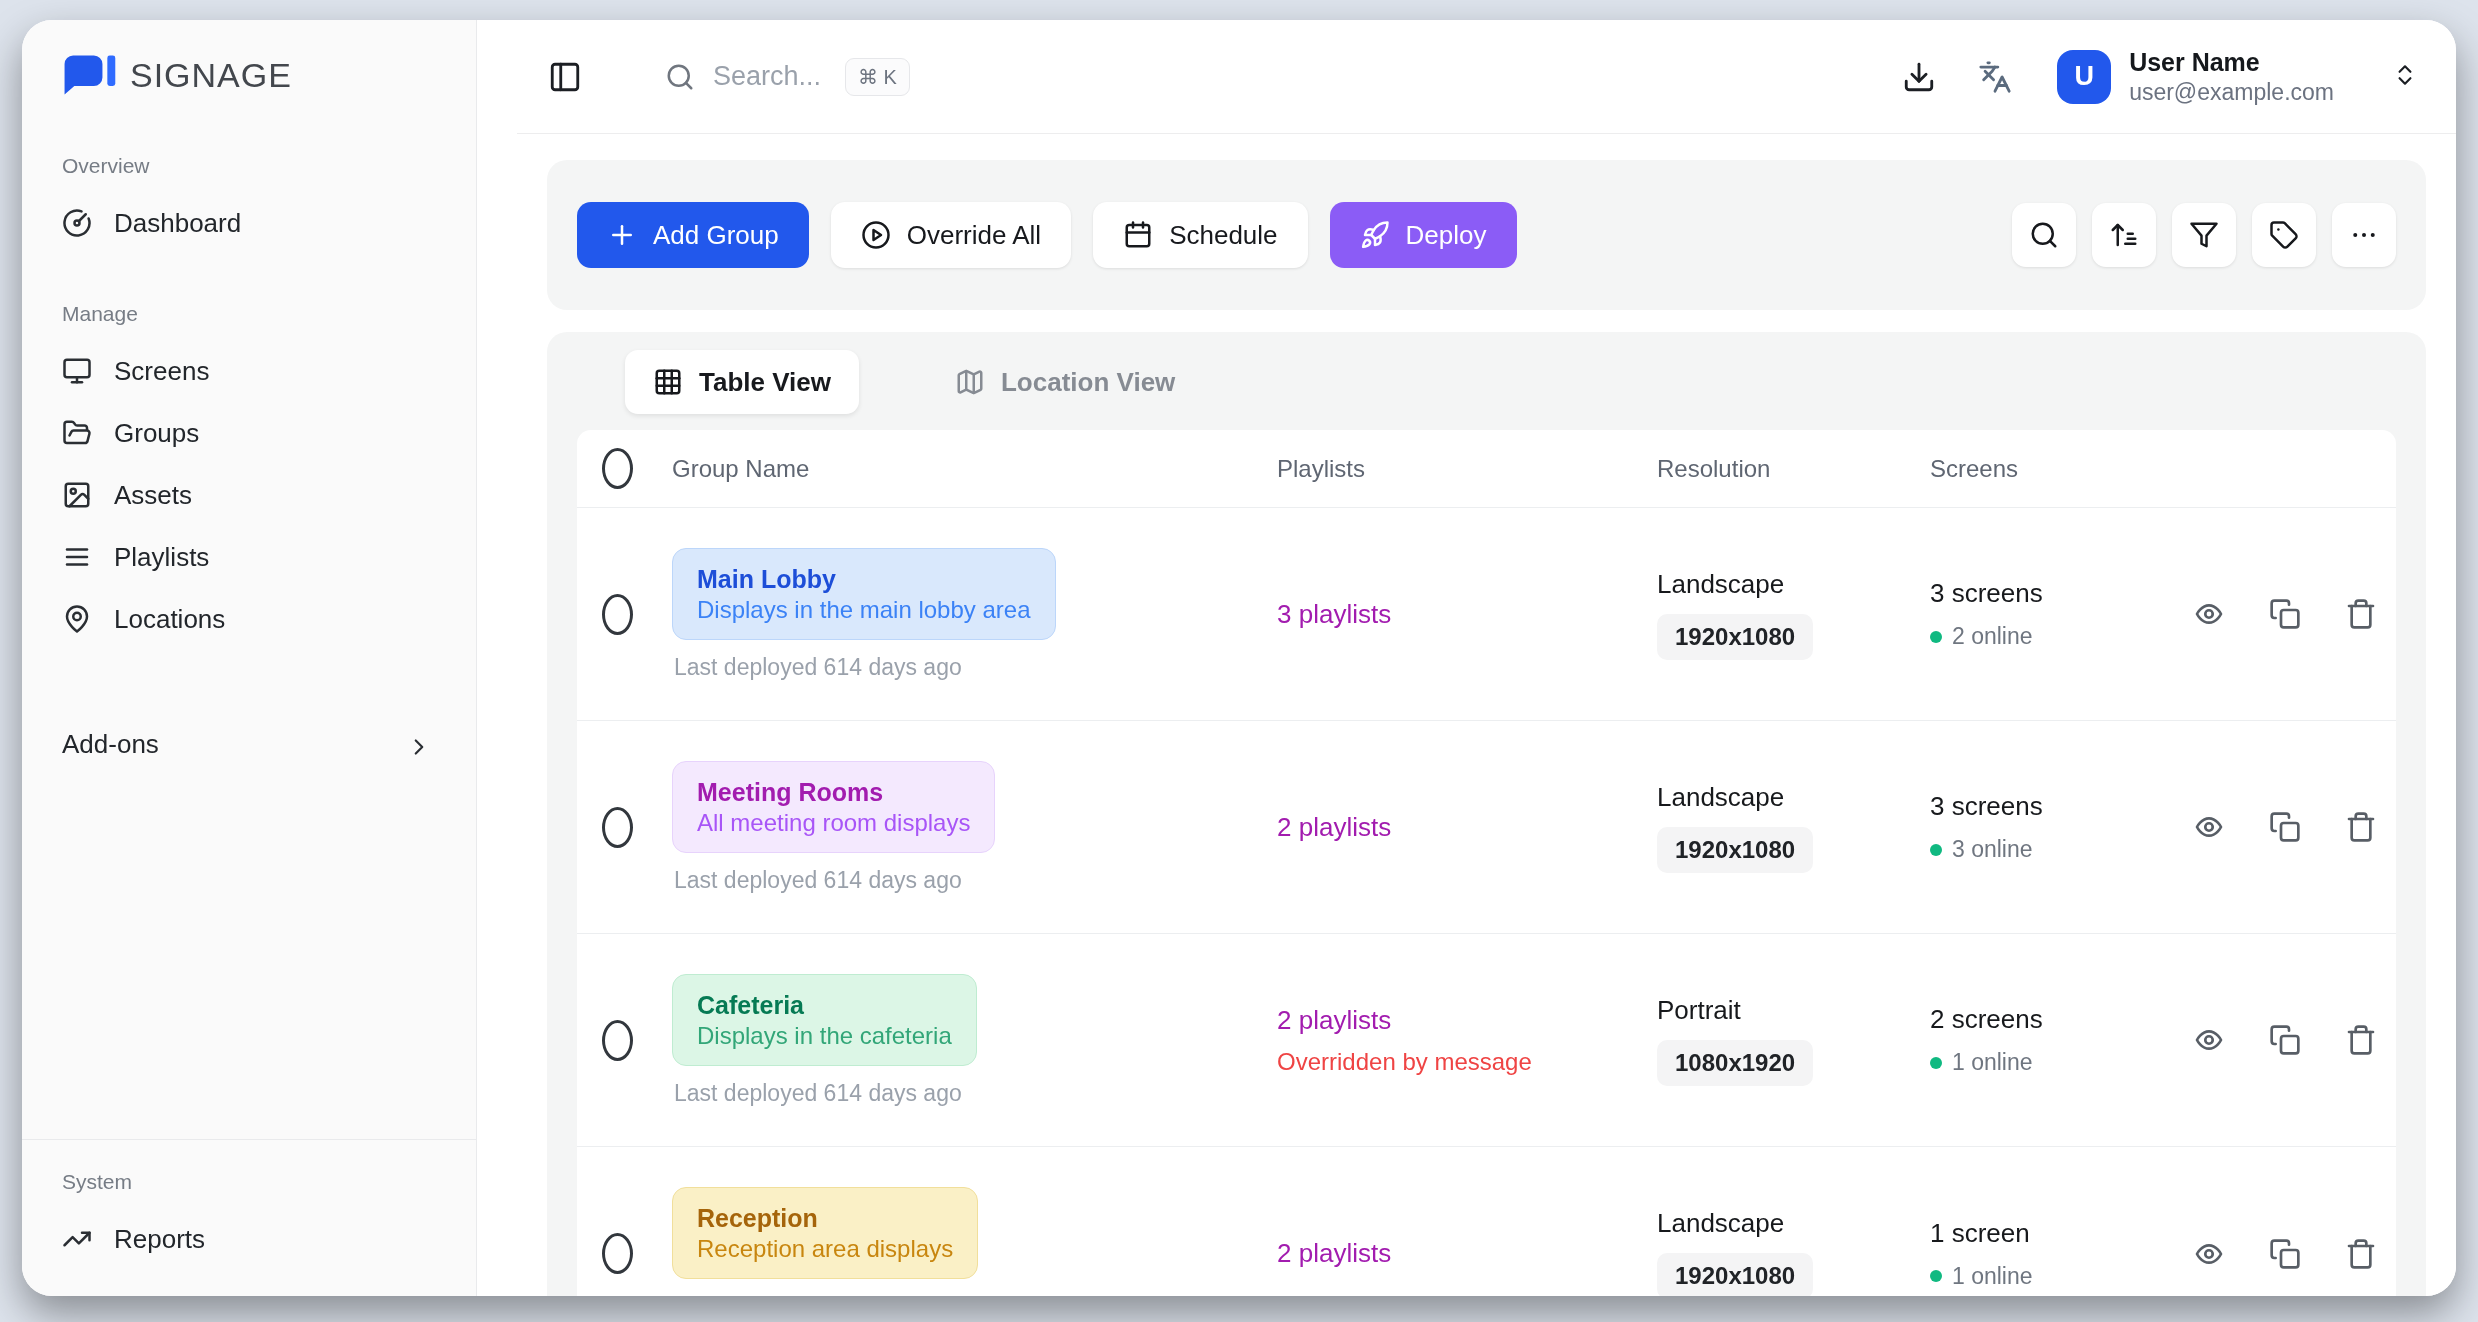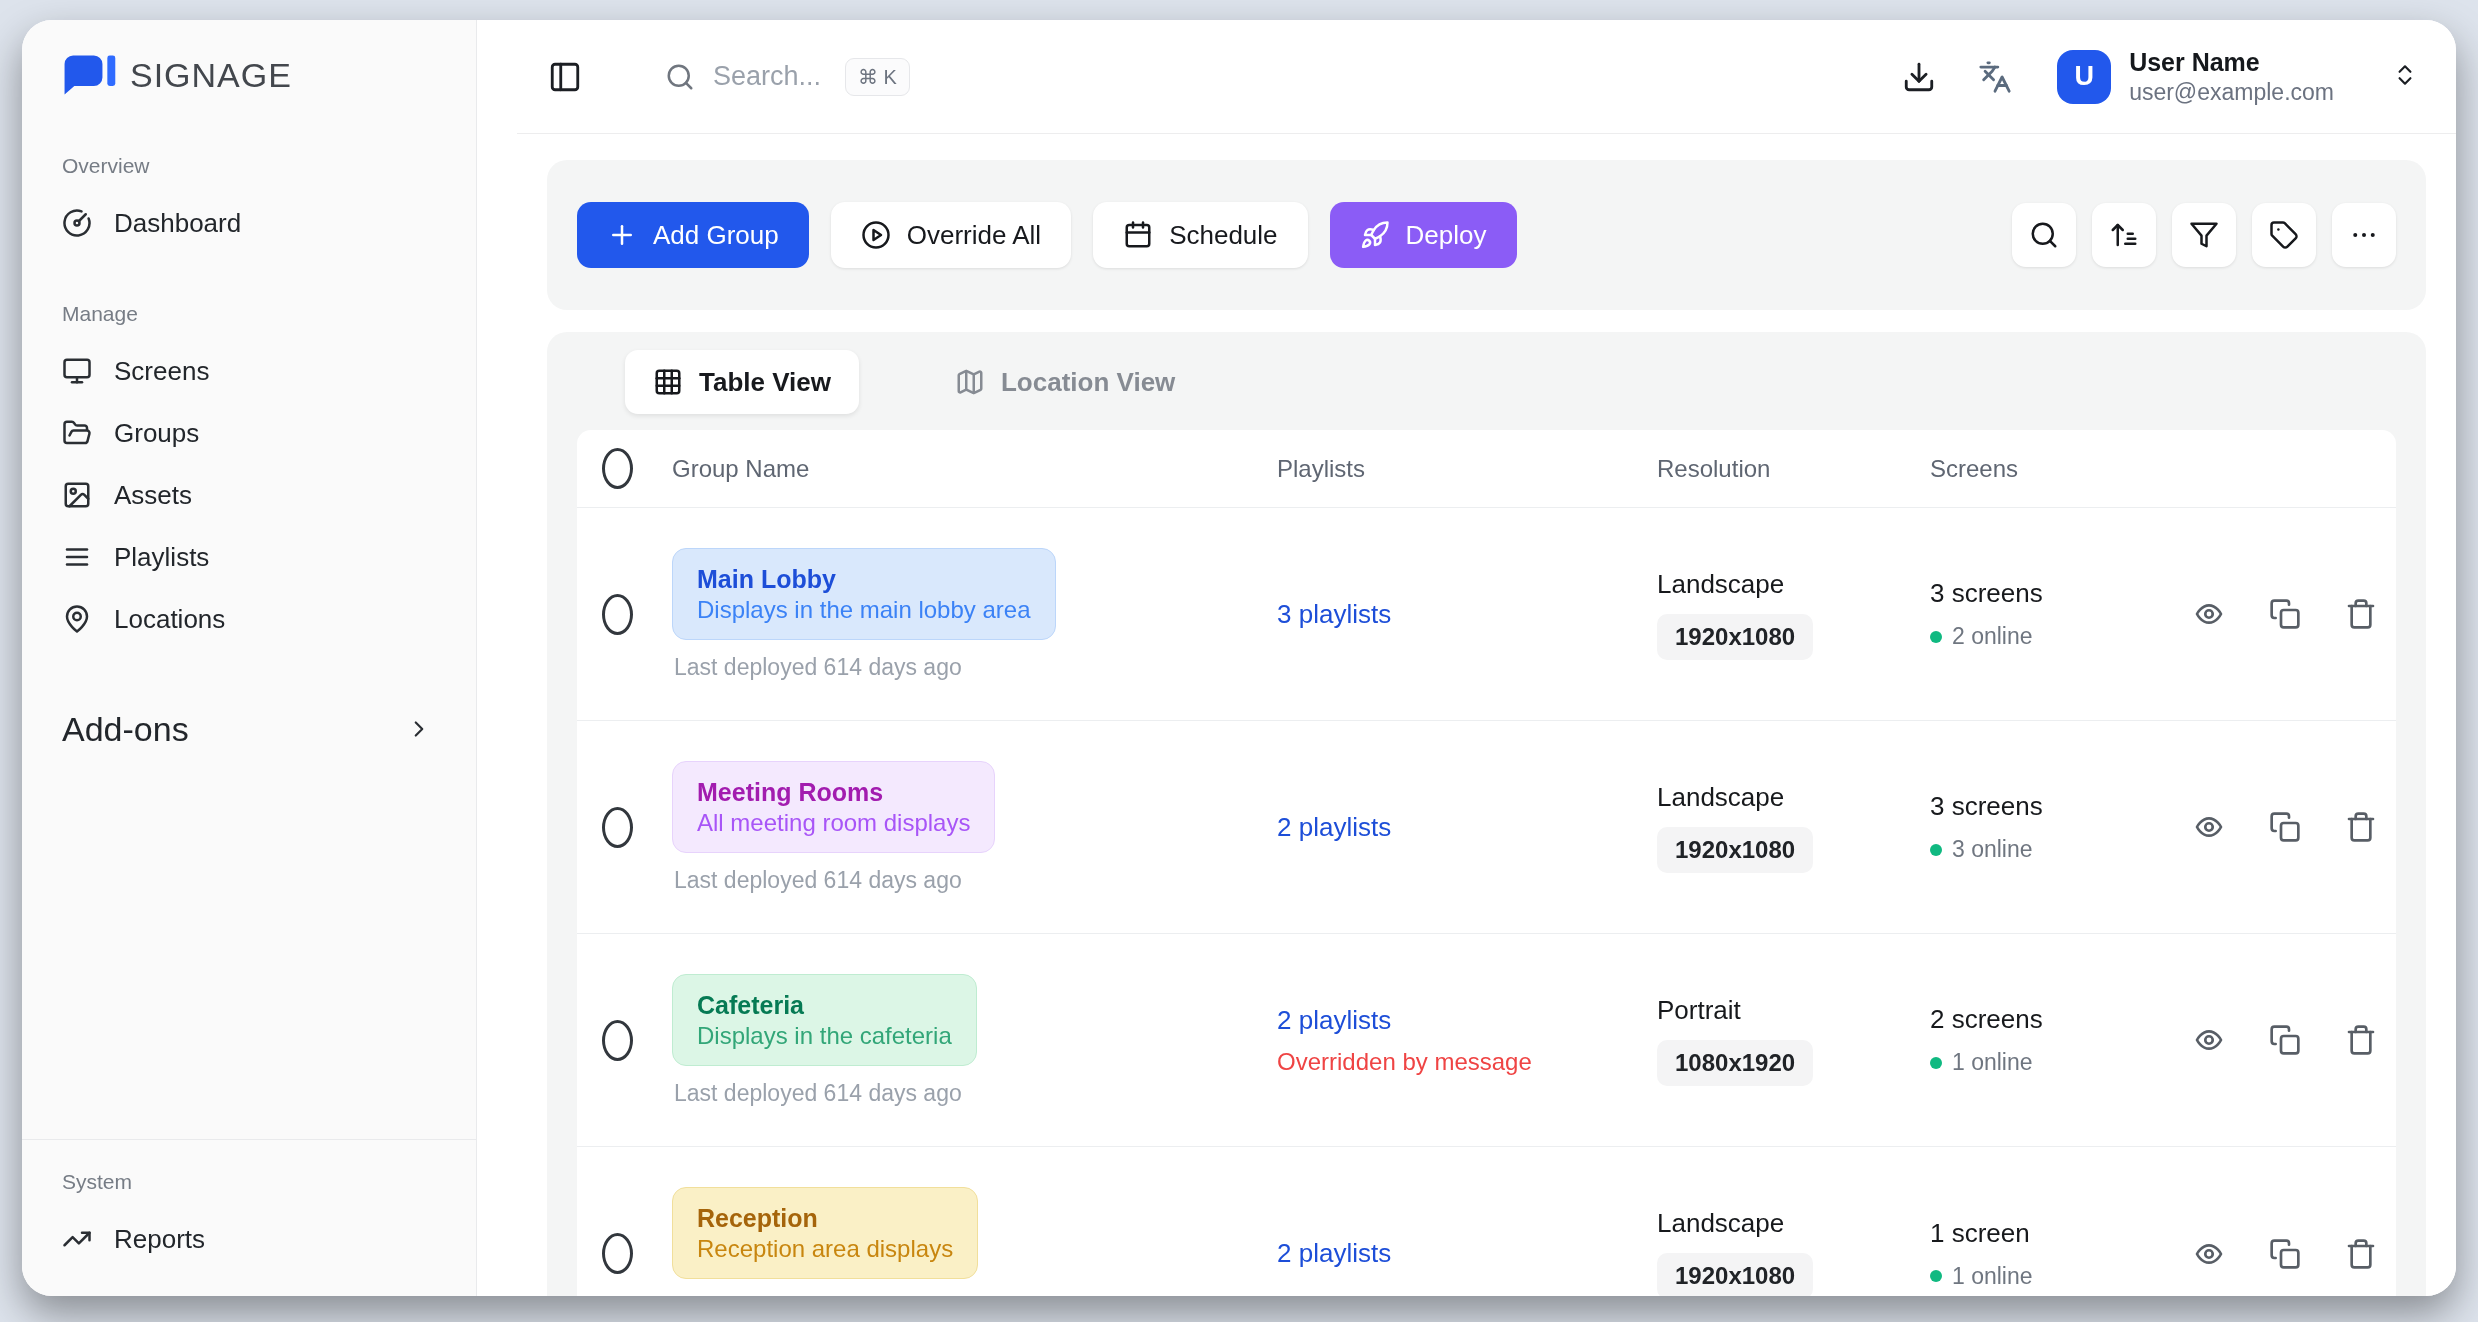--- a/index.html
+++ b/index.html
@@ -28,22 +28,22 @@
   .logo svg { display:block; }
   .logo-text { font-size:34px; letter-spacing:1px; color:#43474d; font-weight:500; }
   .side-section { margin-top:48px; }
   .side-label { font-size:21px; color:#767c85; margin-bottom:14px; padding-left:4px; }
   .side-item {
     display:flex; align-items:center; gap:22px; height:62px;
     font-size:26px; color:#22262b; padding-left:4px; border-radius:12px; cursor:pointer;
   }
   .side-item svg { width:30px; height:30px; stroke:#2a2e33; }
   .addons {
-    margin-top:48px; height:62px; display:flex; align-items:center; justify-content:space-between;
-    font-size:34px; color:#22262b; padding:0 8px 0 4px; cursor:pointer;
+    margin-top:48px; height:62px; display:flex; align-items:flex-end; justify-content:space-between;
+    font-size:26px; color:#22262b; padding:0 8px 0 4px; cursor:pointer;
   }
   .addons svg { width:26px; height:26px; stroke:#2a2e33; }
   .side-spacer { flex:1; }
   .side-bottom { border-top:1px solid #e9eaec; margin:0 -36px; padding:30px 36px 26px 36px; }
   
   .main { flex:1; display:flex; flex-direction:column; background:#fff; }
   .topbar {
     height:114px; min-height:114px; border-bottom:1px solid #ededee;
     display:flex; align-items:center; padding:0 38px 0 30px;
   }
@@ -120,21 +120,21 @@
   .gdesc { font-size:24px; line-height:30px; }
   .badge-blue   { background:#d9e8fc; border-color:#bcd6fa; }
   .badge-blue .gname { color:#1d4ed8; } .badge-blue .gdesc { color:#3b82f6; }
   .badge-purple { background:#f4e9fe; border-color:#e7d3fc; }
   .badge-purple .gname { color:#a21caf; } .badge-purple .gdesc { color:#a855f7; }
   .badge-green  { background:#dcf6e6; border-color:#bfecd1; }
   .badge-green .gname { color:#067a54; } .badge-green .gdesc { color:#32a678; }
   .badge-yellow { background:#faf0c6; border-color:#f1df9b; }
   .badge-yellow .gname { color:#a5640a; } .badge-yellow .gdesc { color:#c8860f; }
   .gdeploy { margin-top:14px; font-size:23px; color:#9aa1ab; padding-left:2px; }
-  .pl-main { font-size:26px; color:#1d4ed8; }
+  .pl-main { font-size:26px; color:#a21caf; }
   .pl-note { font-size:24px; color:#ef4444; margin-top:12px; }
   .pl-note:empty { display:none; }
   .res-label { font-size:26px; color:#17191c; margin-bottom:14px; }
   .res-badge {
     display:inline-block; background:#f4f4f5; border-radius:10px; padding:9px 18px;
     font-size:24px; font-weight:600; color:#202327;
   }
   .sc-main { font-size:26px; color:#17191c; margin-bottom:14px; }
   .sc-online { display:flex; align-items:center; gap:10px; font-size:23px; color:#6f7680; }
   .dot { width:12px; height:12px; border-radius:50%; background:#10b981; display:inline-block; }

